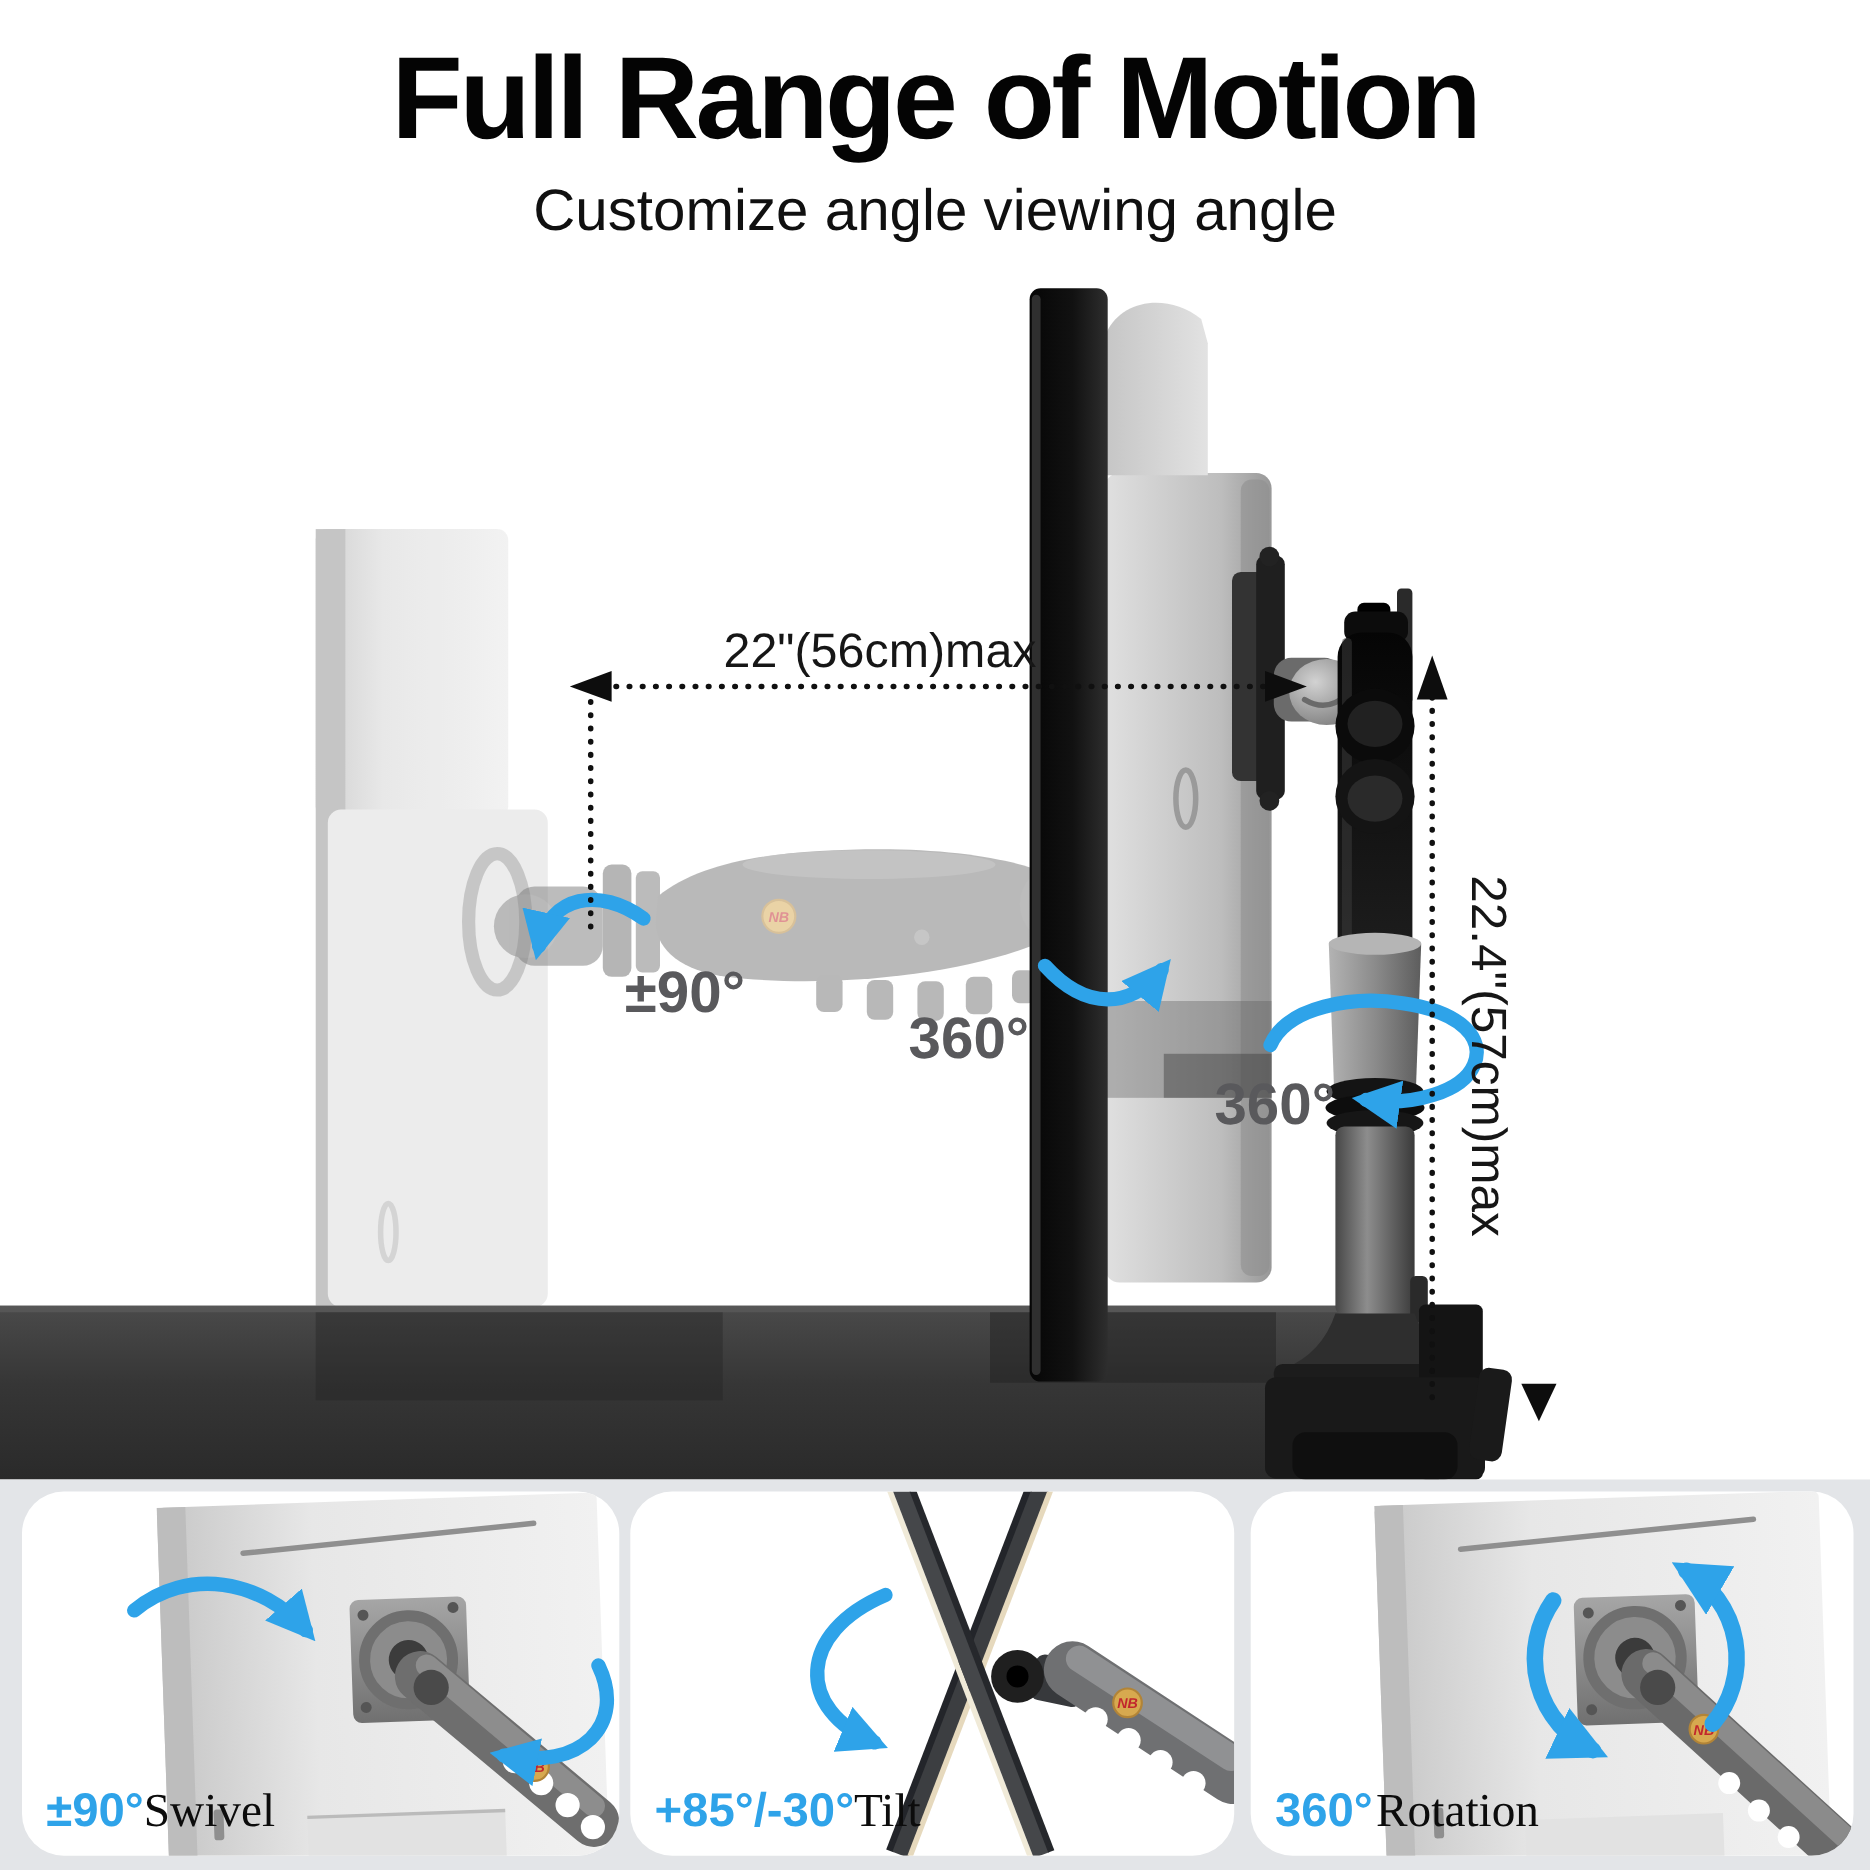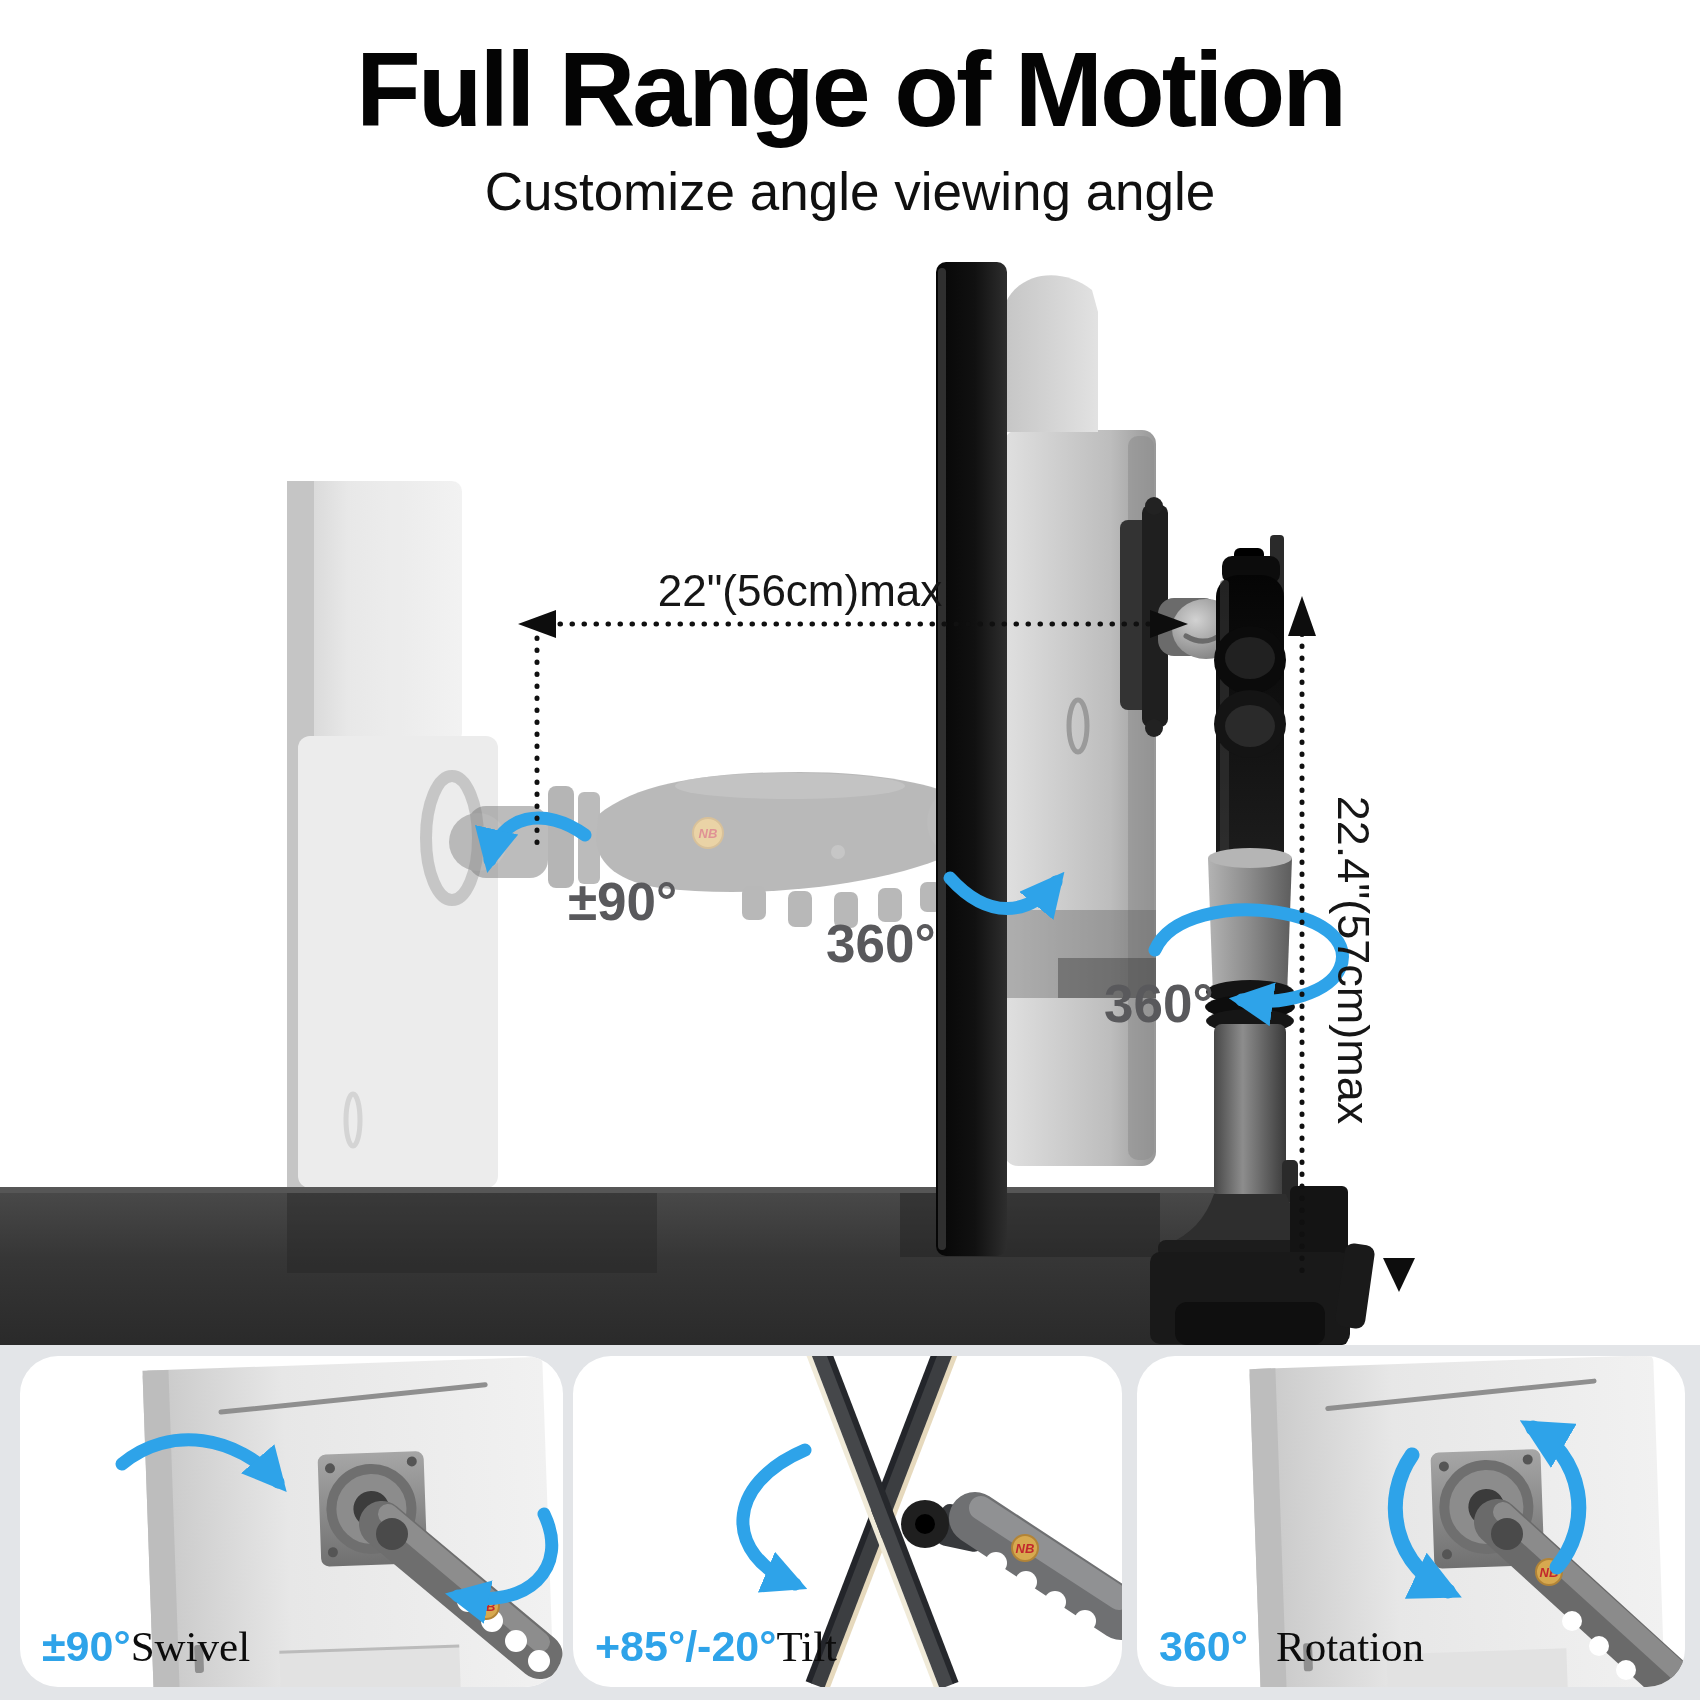--- a/index.html
+++ b/index.html
@@ -18,21 +18,21 @@
   .badge-t{font:italic 700 13px "Liberation Sans",sans-serif;fill:#c2272d;}
   .dotted{stroke:#101010;stroke-width:5;stroke-dasharray:0.5 11.5;stroke-linecap:round;fill:none;}
   .blue{stroke:#2ea3e9;fill:none;stroke-linecap:round;}
   
   .bottom{position:absolute;left:0;top:1345px;width:1700px;height:355px;background:#e3e5e8;}
   .card{position:absolute;top:11px;height:331px;background:#ffffff;border-radius:38px;overflow:hidden;}
   .card svg{position:absolute;left:0;top:0;}
   .caption{position:absolute;left:22px;bottom:16px;font-size:43px;white-space:nowrap;z-index:3;}
   .caption .val{font-weight:700;color:#2ea3e9;}
   .caption .lab{font-weight:400;color:#0c0c0c;font-family:Liberation Serif, serif;}
-  .caption .lab.gap{margin-left:28px;}
+  .caption .lab.gap{margin-left:3px;}
 </style>
 </head>
 <body>
 
 <div class="stage">
 
   <svg width="0" height="0" style="position:absolute" aria-hidden="true">
     <defs>
       <marker id="ahB" viewBox="0 0 10 10" refX="7" refY="5" markerWidth="3.4" markerHeight="3.4" orient="auto-start-reverse">
           <path d="M0,0 L10,5 L0,10 z" fill="#2ea3e9"></path>
@@ -266,21 +266,21 @@
           <circle cx="453" cy="226" r="11" fill="#fff"></circle>
         <circle cx="482" cy="246" r="11" fill="#fff"></circle>
           <circle cx="512" cy="265" r="11" fill="#fff"></circle>
         <g>
           <circle cx="452" cy="192" r="13" fill="#d7a94f" stroke="#b28437" stroke-width="2"></circle>
           <text class="badge-t" x="452" y="197" text-anchor="middle">NB</text>
         </g>
         <path class="blue" stroke-width="13" d="M232,94 C152,128 150,198 222,228" marker-end="url(#ahB)"></path>
       </svg>
       <div class="caption">
-        <span class="val">+85°/-20°</span><span class="lab">Tilt</span>
+        <span class="val">+85°/-30°</span><span class="lab">Tilt</span>
       </div>
     </div>
 
     <div class="card" style="left:1137px;width:548px">
       <svg width="548" height="331" viewBox="0 0 548 331">
         <g transform="rotate(-2 320 170)">
           <rect x="118" y="6" width="404" height="342" rx="6" fill="url(#cardMon)"></rect>
           <rect x="118" y="6" width="26" height="342" fill="#bdbdbd"></rect>
           <path d="M195,48 L462,30" stroke="#8f8f8f" stroke-width="5" stroke-linecap="round"></path>
           <rect x="245" y="296" width="180" height="52" fill="#e2e2e2"></rect>

